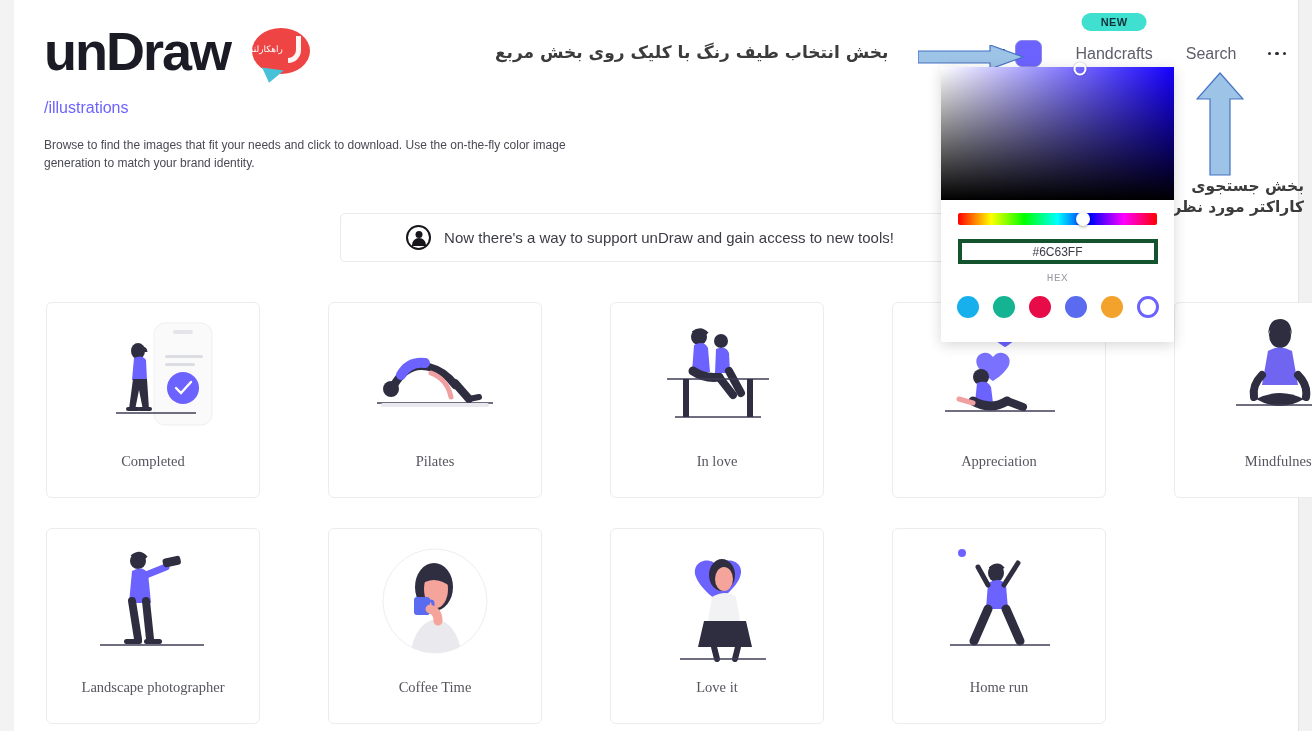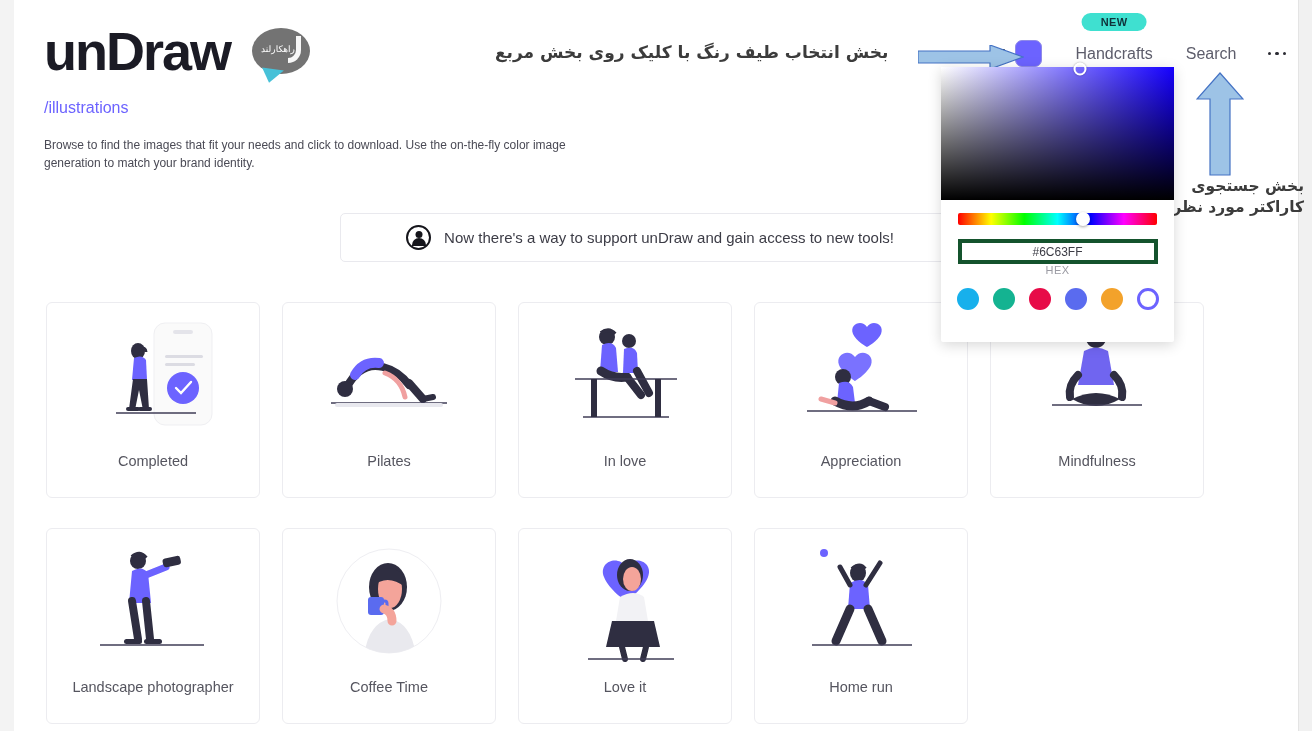--- a/index.html
+++ b/index.html
@@ -14,22 +14,22 @@
   
   .edge-strip { position: absolute; top: 0; width: 14px; height: 731px; background: #f3f3f3; }
   .edge-left  { left: 0; }
   .edge-right { right: 0; background: #f1f1f1; border-left: 1px solid #e4e4e4; }
 
   
   .logo-wrap { position: absolute; left: 44px; top: 24px; display: flex; align-items: center; }
   .logo-text { font-size: 54px; font-weight: 700; letter-spacing: -2px; color: #1b1b25; line-height: 1; }
   .bubble {
     position: relative; margin-left: 22px; width: 58px; height: 46px;
-    background: #737373; border-radius: 50% 50% 50% 50%;
-    display: flex; align-items: center; justify-content: center;
+    background: #ef4444; border-radius: 50% 50% 50% 50%;
+    display: flex; align-items: center; justify-content: flex-start;
   }
   .bubble:after {
     content: ""; position: absolute; left: 9px; bottom: -9px;
     width: 0; height: 0; border-left: 9px solid transparent;
     border-right: 13px solid transparent; border-top: 14px solid #47c1d8;
     transform: rotate(8deg);
   }
   .bubble-txt {
     font-size: 9px; color: #ffffff; direction: rtl; white-space: nowrap;
     transform: translate(-3px,-2px);
@@ -95,21 +95,21 @@
   .hue-handle {
     position: absolute; left: 63%; top: 50%; width: 14px; height: 14px;
     background: #fff; border-radius: 50%; transform: translate(-50%,-50%);
     box-shadow: 0 1px 3px rgba(0,0,0,.35); cursor: grab;
   }
   .hex-input {
     display: block; margin: 14px auto 0 auto; width: 200px; height: 25px;
     border: 4px solid #14532d; background: #fff; text-align: center;
     font-size: 12px; color: #3b3b44; font-family: "Liberation Sans", sans-serif;
   }
-  .hex-label { text-align: center; font-size: 11px; color: #9b9ba3; letter-spacing: .5px; }
+  .hex-label { text-align: center; font-size: 11px; color: #9b9ba3; margin-top: 8px; letter-spacing: .5px; font-family: Liberation Mono, monospace; }
   .presets { display: flex; justify-content: center; gap: 14px; margin-top: 12px; }
   .preset { width: 22px; height: 22px; border-radius: 50%; cursor: pointer; }
   .preset.ring { background: transparent !important; border: 3px solid #6c63ff; }
 
   
   .anno-fa {
     position: absolute; direction: rtl; color: #3c3c3c; font-weight: 700;
     font-family: "DejaVu Sans", sans-serif;
   }
   .anno-top { left: 495px; top: 42px; font-size: 17px; white-space: nowrap; }
@@ -138,21 +138,21 @@
   }
   .banner-icon:after {
     content: ""; position: absolute; left: 50%; bottom: 2px; width: 14px; height: 8px;
     background: #15151b; border-radius: 7px 7px 0 0; transform: translateX(-50%);
   }
   .banner-text { font-size: 15px; color: #3c3c46; white-space: nowrap; }
 
   
   .grid {
     position: absolute; left: 46px; top: 302px; width: 1236px;
-    display: grid; grid-template-columns: repeat(5, 214px); gap: 30px 22px;
+    display: grid; grid-template-columns: repeat(5, 214px); gap: 30px 68px; font-family: Liberation Serif, serif;
   }
   .card {
     width: 214px; height: 196px; border: 1px solid #ececf0; border-radius: 6px;
     background: #fff; display: flex; flex-direction: column; align-items: center;
     justify-content: flex-start; cursor: pointer; overflow: hidden;
   }
   .card-art { width: 214px; height: 150px; display: flex; align-items: center; justify-content: center; }
   .card-label { font-size: 14.5px; color: #55555f; text-align: center; }
   svg { display: block; }
 </style>

